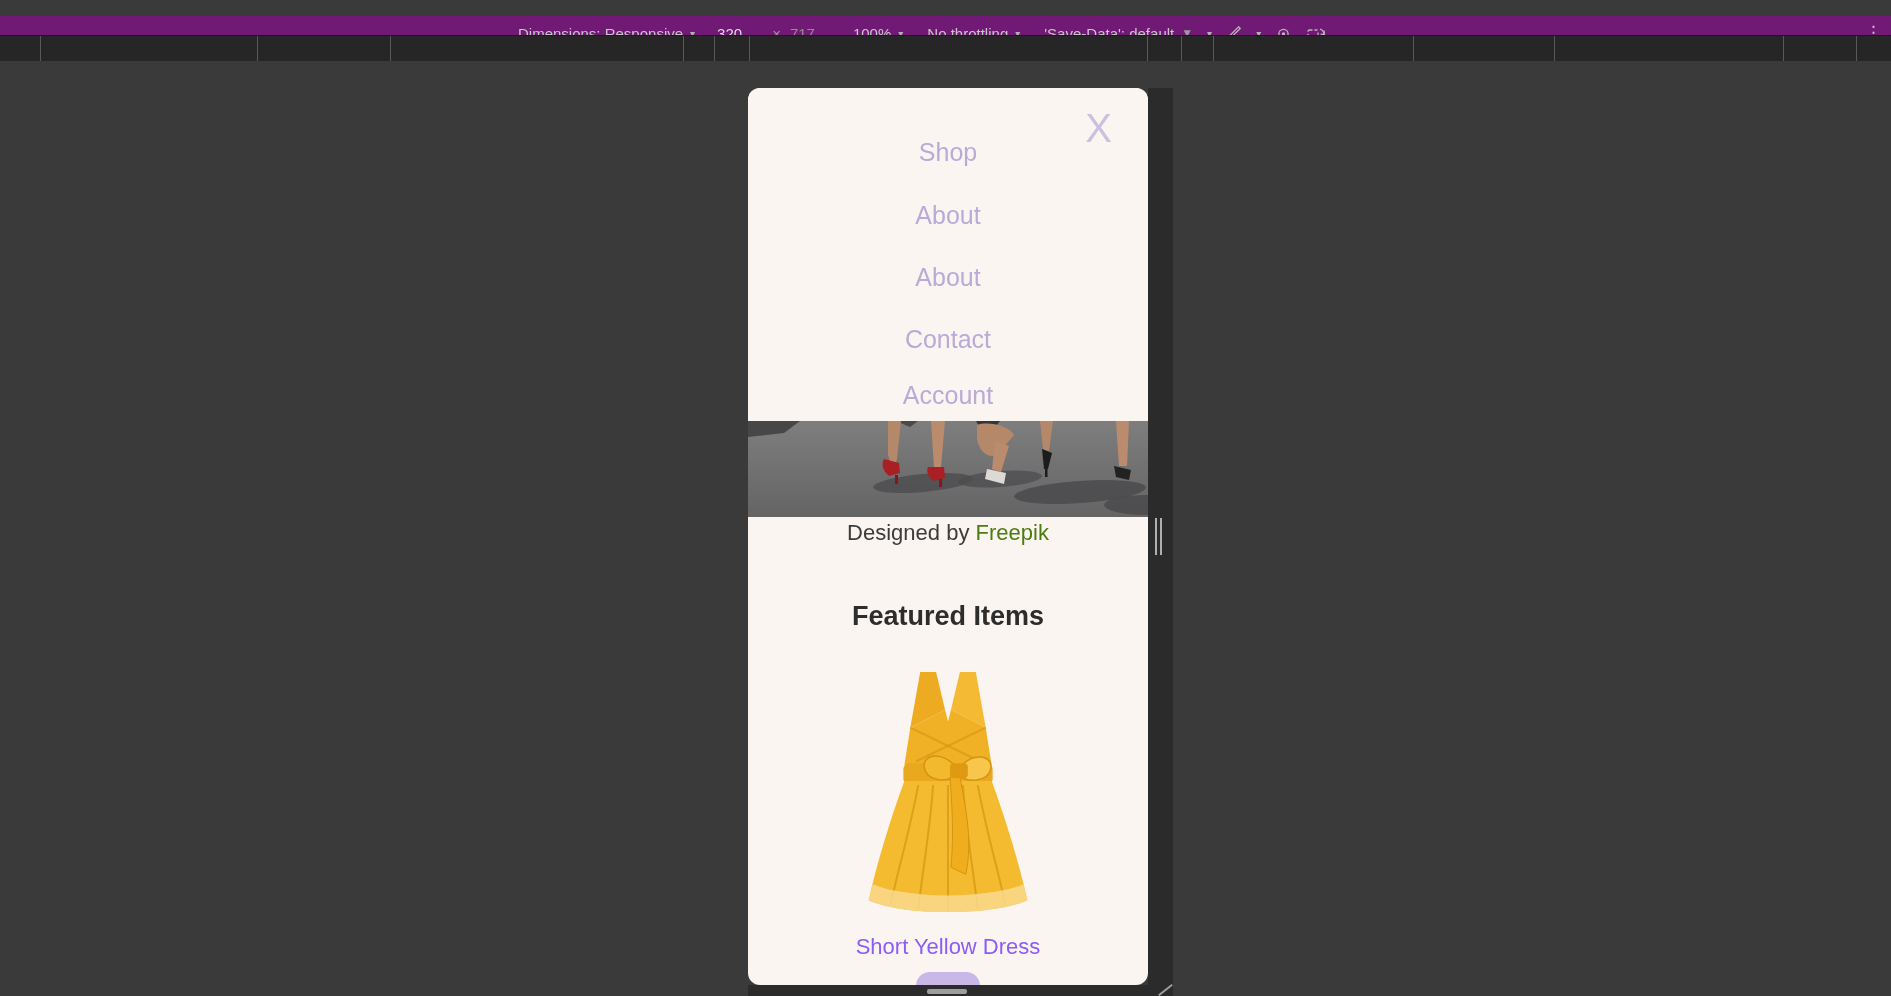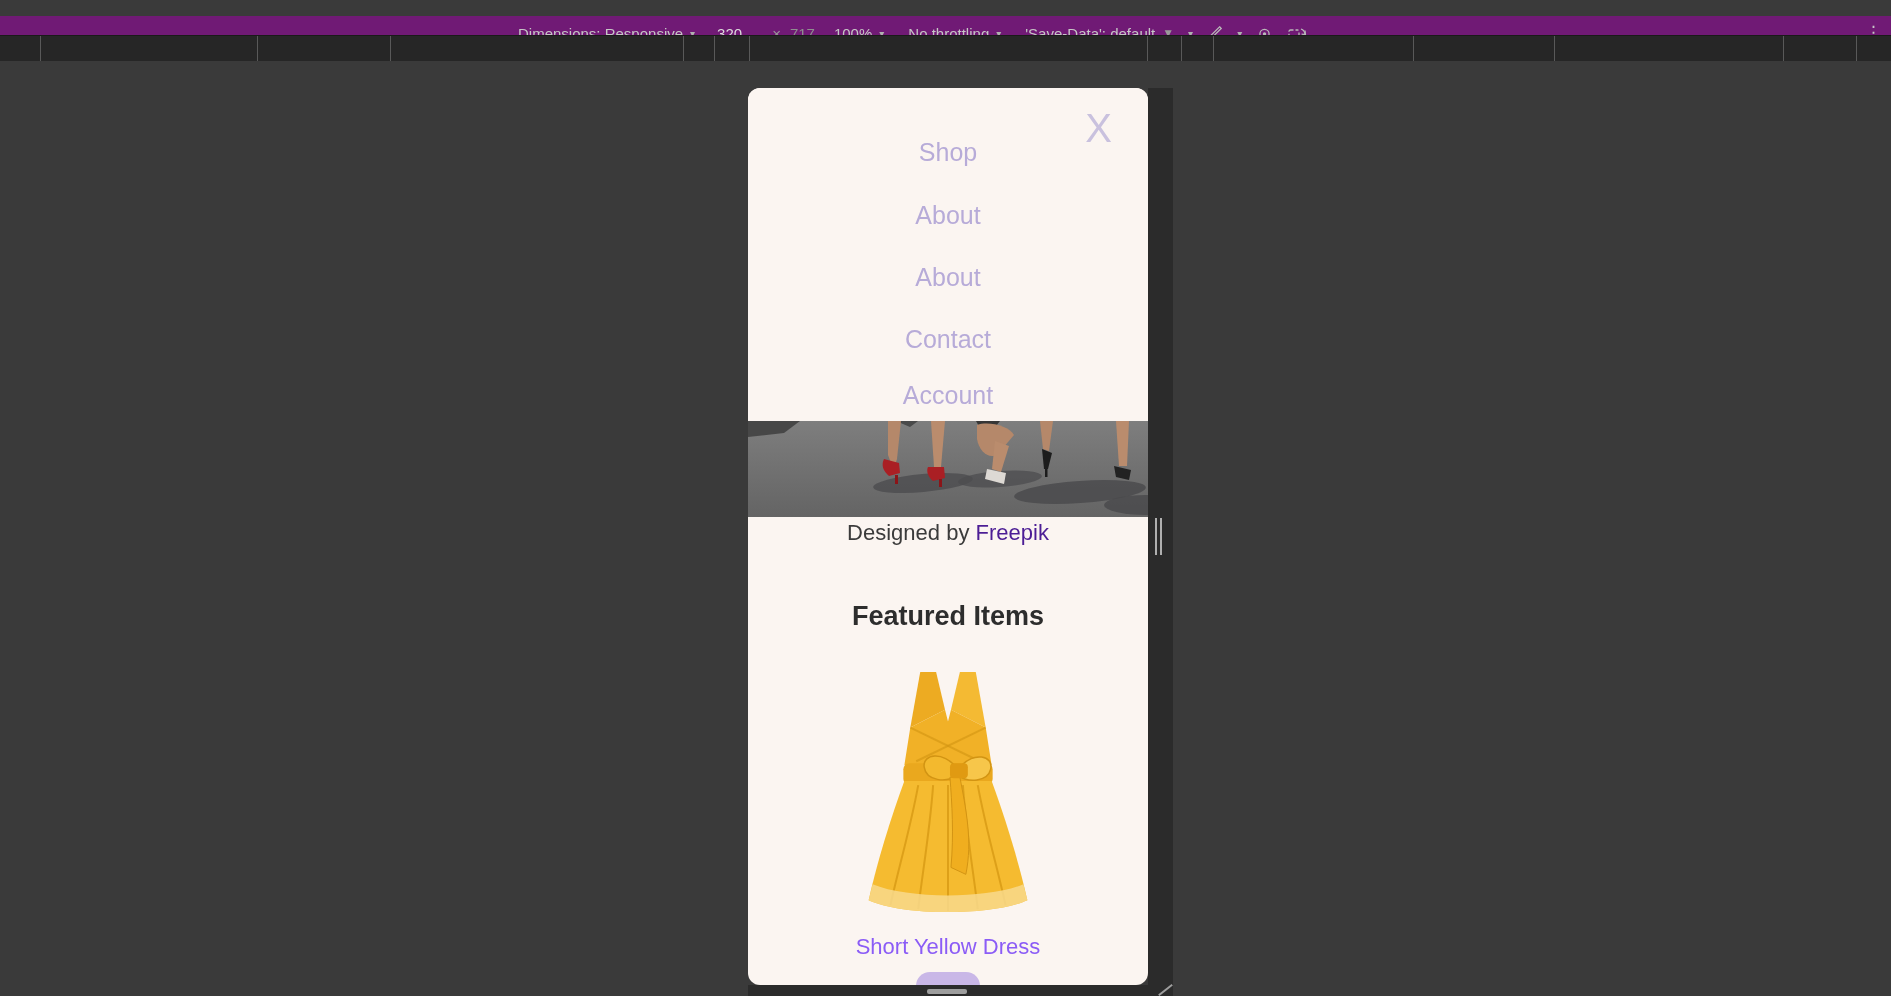--- a/index.html
+++ b/index.html
@@ -9,40 +9,40 @@
   
   .devtoolbar{position:absolute;left:0;top:16px;width:100%;height:34px;
               background:#701a75;border-bottom:4px solid #7dd3fc;}
   .toolbar-center{position:absolute;left:518px;top:0;height:34px;
                   display:flex;align-items:center;font-size:15px;color:#c6c6c6;white-space:nowrap;}
   .caret{font-size:10px;color:#b0b0b0;margin-left:7px;}
   .caret.big{font-size:12px;color:#9a9a9a;}
   .tb-num{color:#dcdcdc;margin-left:22px;text-decoration:underline;}
   .tb-x{color:#9a9a9a;margin-left:30px;}
   .tb-num.dim{color:#8f8f8f;margin-left:9px;}
-  .tb-zoom{margin-left:19px;}
+  .tb-zoom{margin-left:38px;}
   .tb-throttle{margin-left:24px;}
   .tb-savedata{margin-left:24px;}
   .tb-icon{margin-left:14px;display:inline-flex;align-items:center;}
   .menu-dots{position:absolute;right:10px;top:6px;color:#c6c6c6;font-size:17px;
              width:16px;text-align:center;cursor:pointer;}
 
   
   .mediabar{position:absolute;left:0;top:35px;width:100%;height:25px;
             background:#262626;border-top:1px solid #1a1a1a;}
   .mq-line{position:absolute;top:0;bottom:0;width:1px;background:#595959;}
 
   
   .device{position:absolute;left:748px;top:88px;width:400px;height:897px;
           background:#fbf5f1;border-radius:12px;overflow:hidden;}
 
   .hero{position:absolute;left:0;top:333px;width:400px;height:96px;}
   .credit{position:absolute;left:0;top:431px;width:400px;height:28px;line-height:28px;
           text-align:center;font-size:22px;color:#3b3b3b;}
-  .credit a{color:#4c1d95;text-decoration:none;}
+  .credit a{color:#4d7c0f;text-decoration:none;}
   .featured-title{position:absolute;left:0;top:513px;width:400px;margin:0;
                   text-align:center;font-size:27px;font-weight:bold;color:#2d2d2d;}
   .dress{position:absolute;left:100px;top:582px;width:200px;height:248px;}
   .product-name{position:absolute;left:0;top:846px;width:400px;text-align:center;
                 font-size:22px;color:#8b5cf6;}
   .buy-btn{position:absolute;left:168px;top:884px;width:64px;height:40px;border:none;
            border-radius:14px;background:#c9b7e7;cursor:pointer;}
 
   .menu-overlay{position:absolute;left:0;top:0;width:400px;height:333px;background:#fbf5f1;}
   .menu-link{position:absolute;left:0;width:400px;height:32px;line-height:32px;display:block;

